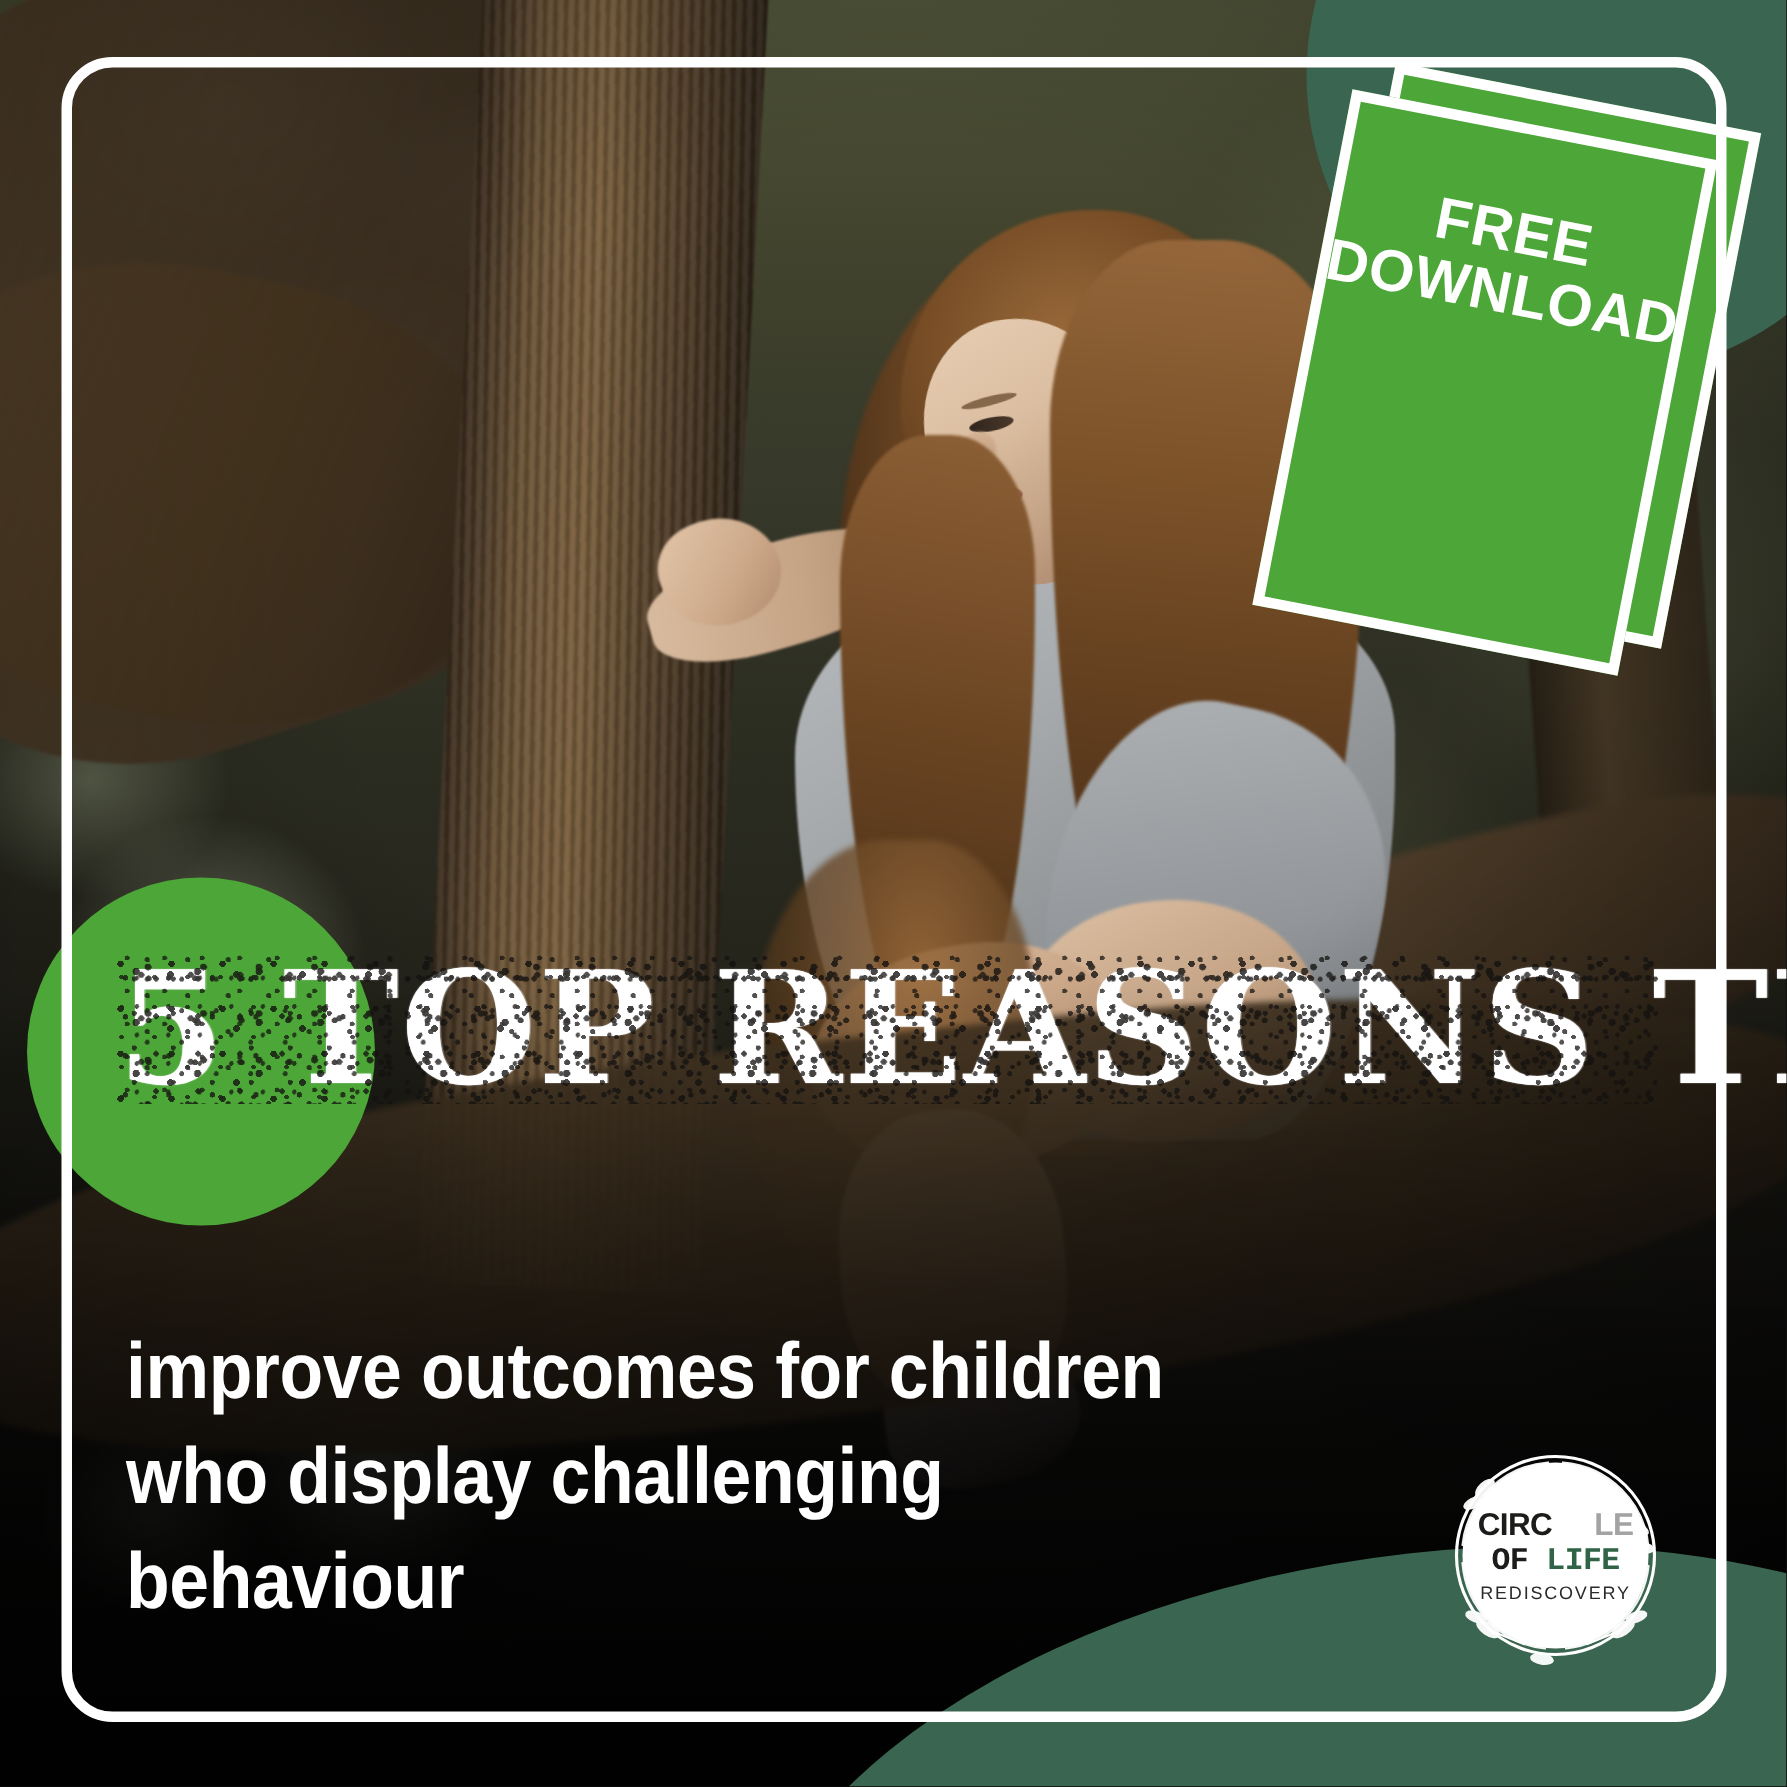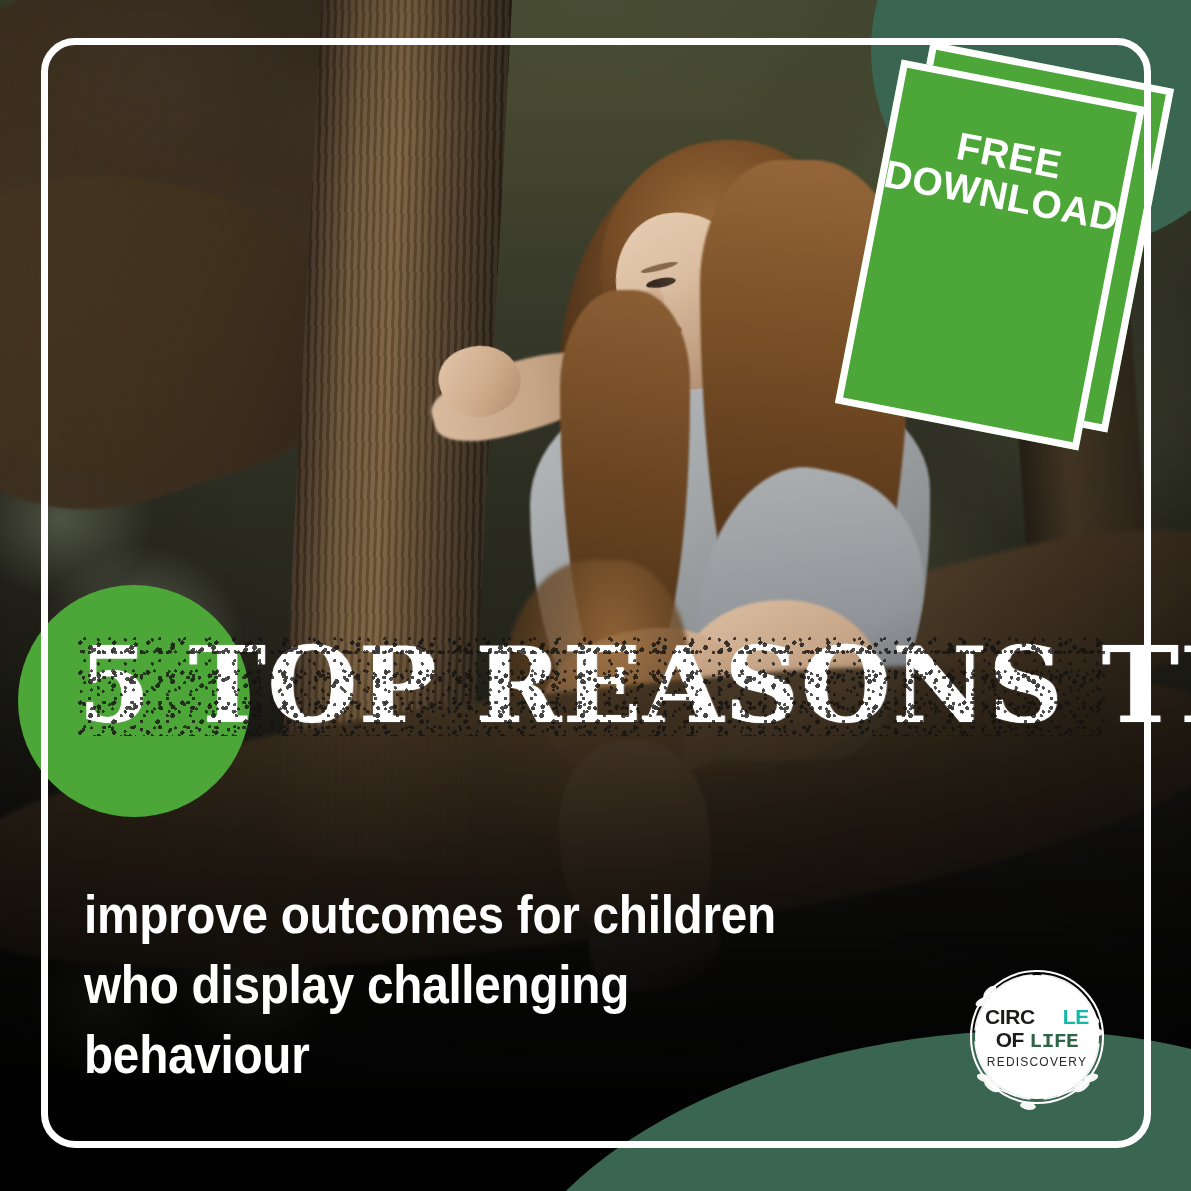--- a/index.html
+++ b/index.html
@@ -527,19 +527,19 @@
         <ellipse cx="129" cy="116" rx="7.5" ry="3.8" transform="rotate(-20 129 116)"></ellipse>
         <ellipse cx="66" cy="144" rx="8" ry="3.8" transform="rotate(8 66 144)"></ellipse>
       </g>
       <g stroke="#ffffff" stroke-width="1.6" stroke-linecap="round" fill="none">
         <path d="M34 126 L54 134"></path>
         <path d="M116 126 L96 134"></path>
         <path d="M126 62 L112 66"></path>
       </g>
     </svg>
     <div class="logo-text">
-      <div class="logo-l1"><span class="logo-dark" style="color: rgb(28, 28, 26);">CIRC</span><span class="logo-green" style="color: #14b8a6; margin-left: 28px;">LE</span></div>
-      <div class="logo-l2"><span class="logo-dark" style="color: rgb(28, 28, 26);">OF </span><span class="logo-green" style="color: rgb(47, 100, 70); font-family: Liberation Mono, monospace;">LIFE</span></div>
+      <div class="logo-l1"><span class="logo-dark" style="color: rgb(28, 28, 26);">CIRC</span><span class="logo-green" style="color: #a3a3a3; margin-left: 28px;">LE</span></div>
+      <div class="logo-l2"><span class="logo-dark" style="color: rgb(28, 28, 26); font-family: Liberation Mono, monospace;">OF </span><span class="logo-green" style="color: rgb(47, 100, 70); font-family: Liberation Mono, monospace;">LIFE</span></div>
       <div class="logo-l3">REDISCOVERY</div>
     </div>
   </div>
 
 </div>
 
 </body></html>

